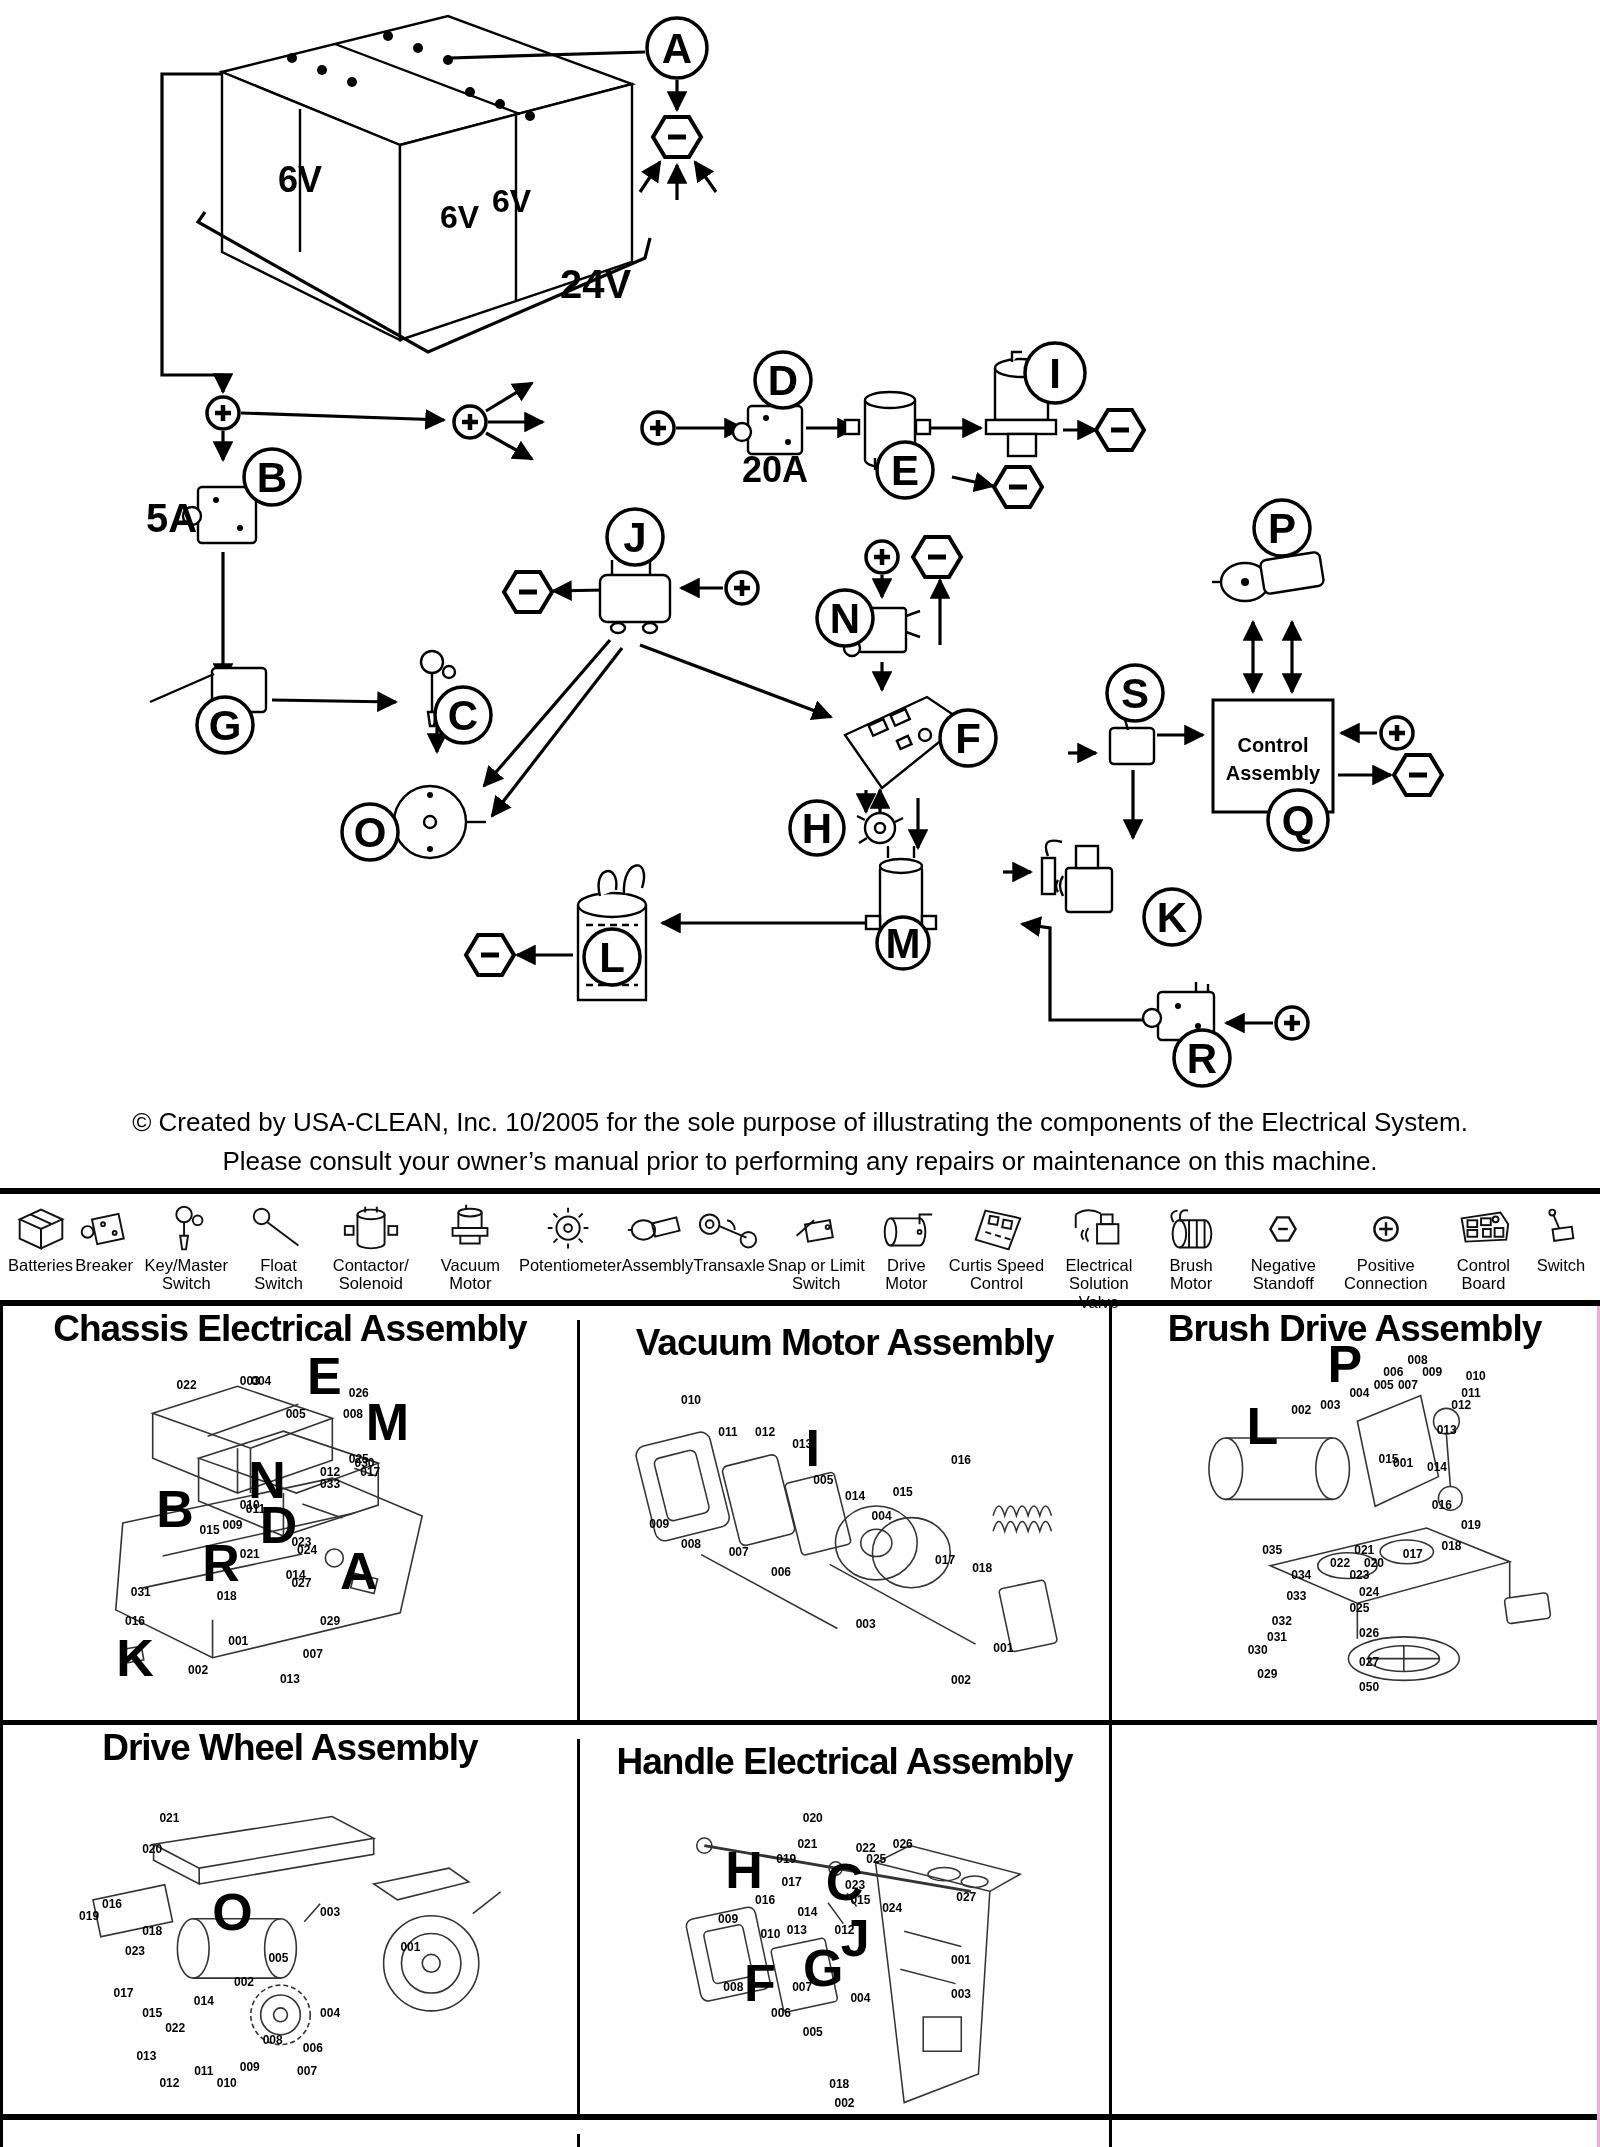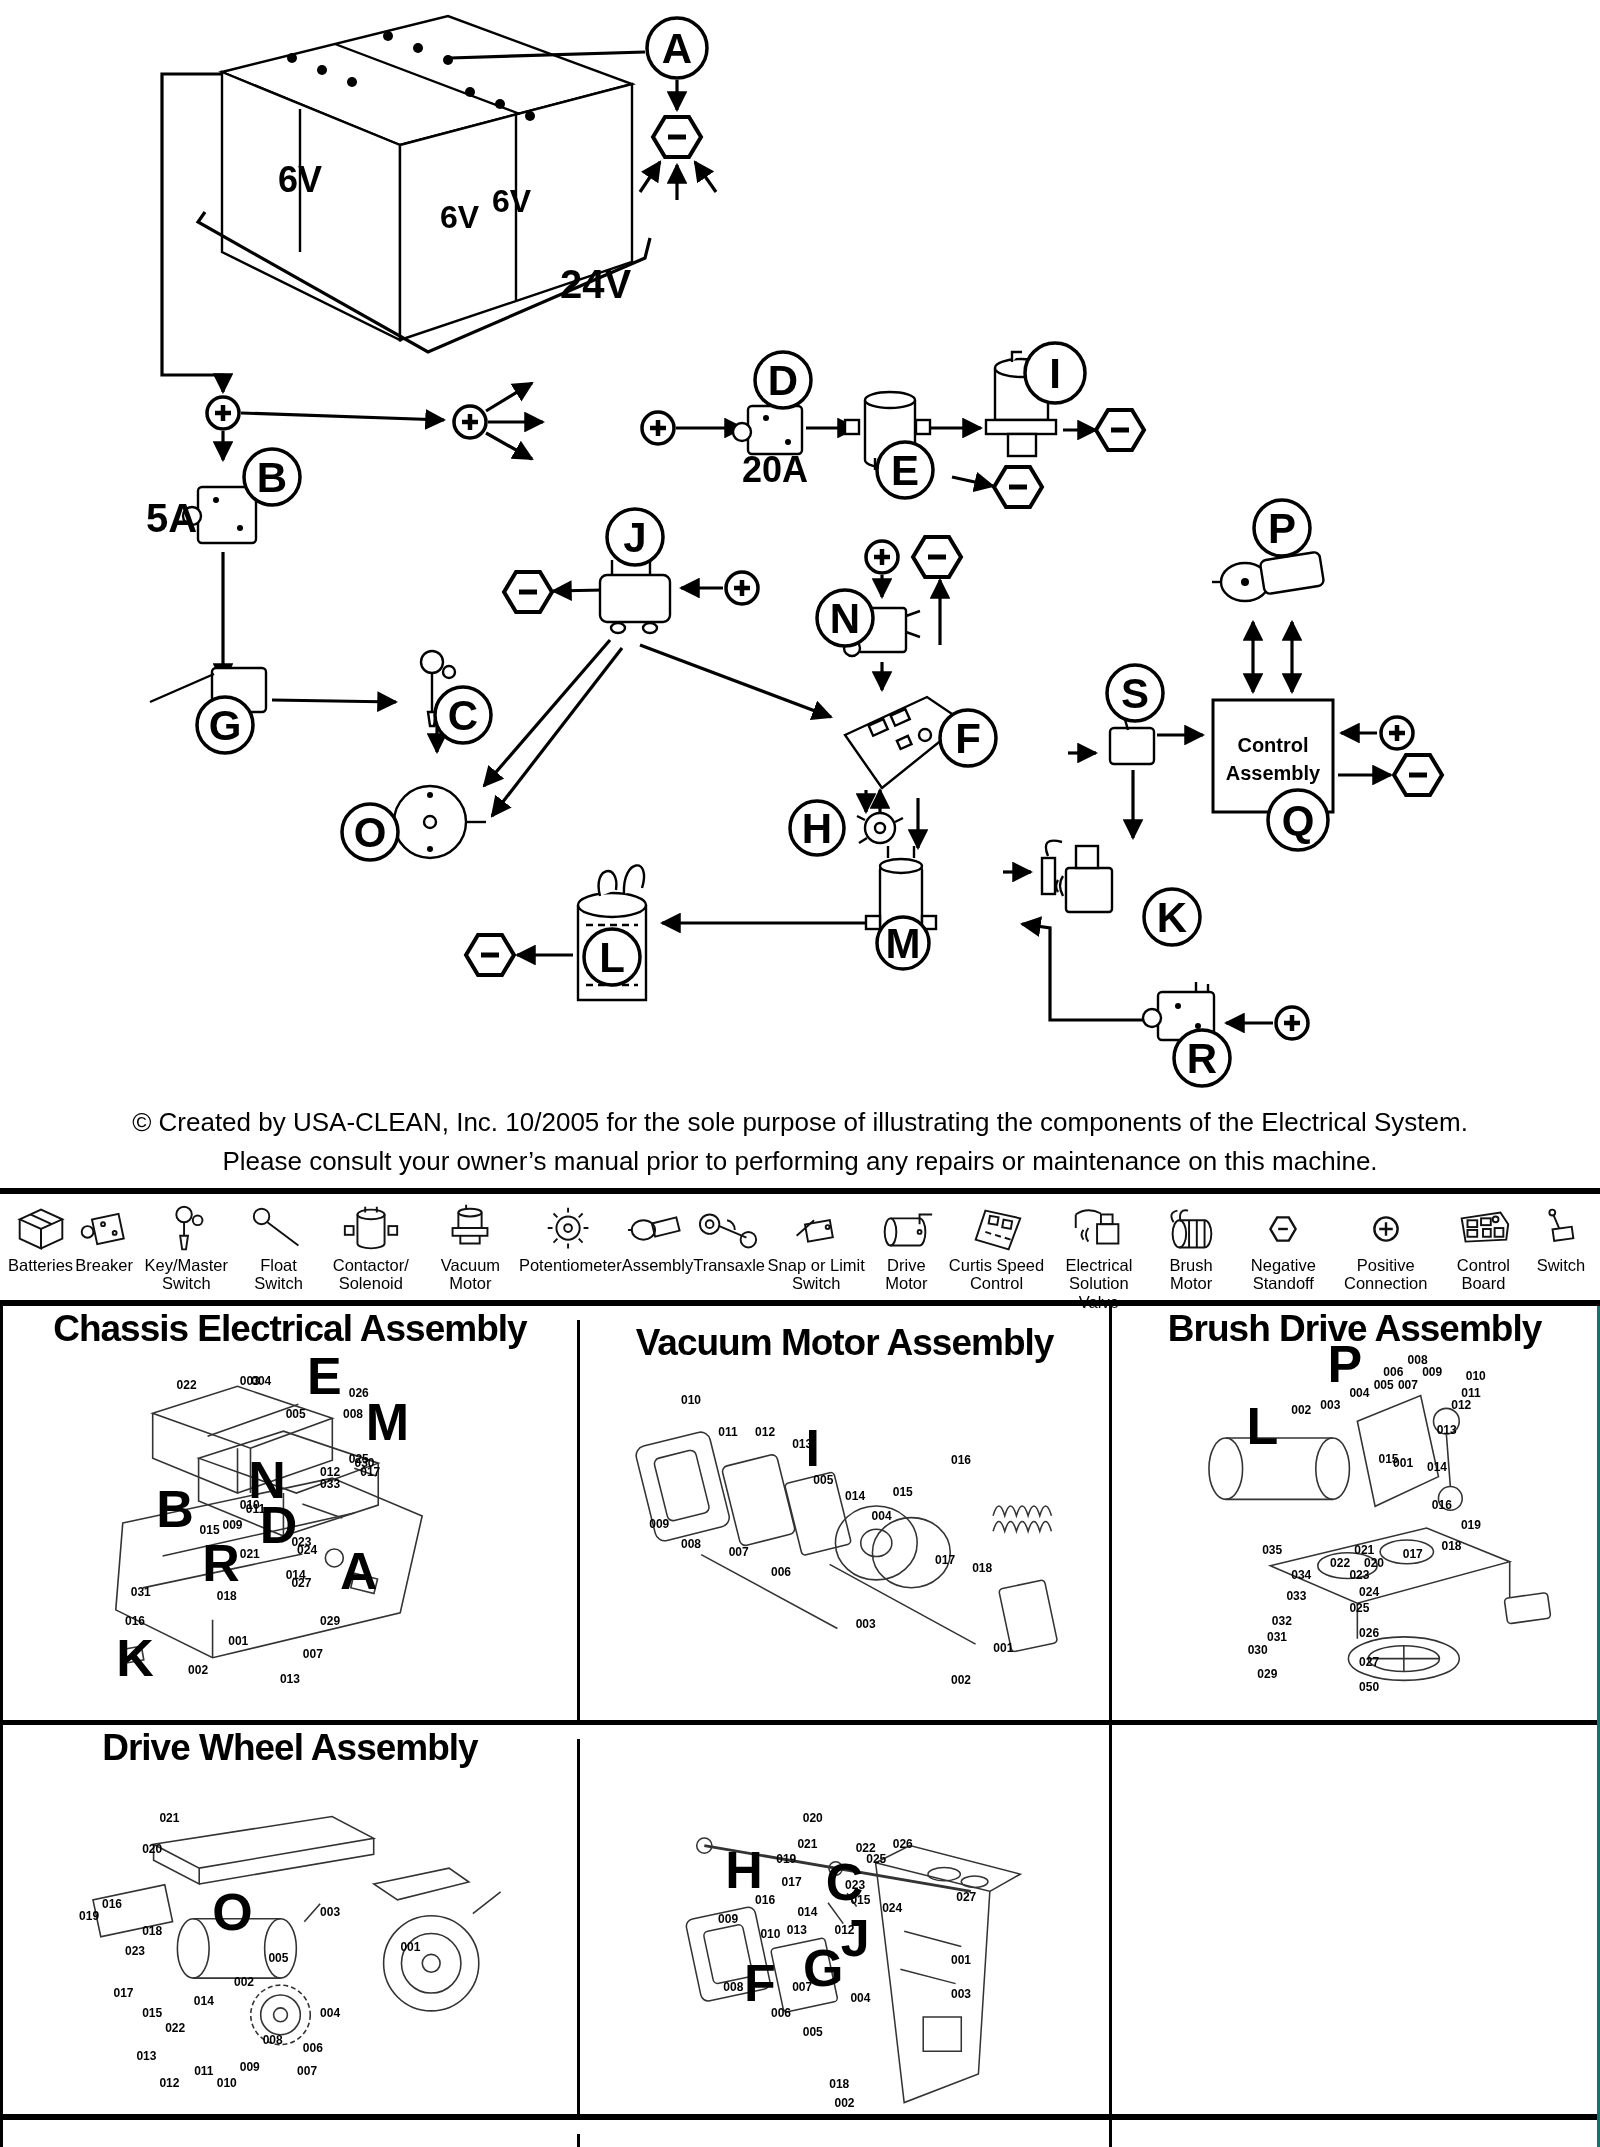--- a/index.html
+++ b/index.html
@@ -10,21 +10,21 @@
   .bt{font-weight:bold;font-size:42px;text-anchor:middle;dominant-baseline:central;}
   .w{stroke:#000;stroke-width:3.2;fill:none;}
   .cg{stroke:#000;stroke-width:2.4;fill:#fff;}
   .lbl{font-weight:bold;}
   .copyr{position:absolute;left:0;top:1103px;width:1600px;text-align:center;font-size:26px;line-height:1.5;}
   .legend{position:absolute;left:0;top:1188px;width:1600px;height:118px;border-top:6px solid #000;border-bottom:6px solid #000;box-sizing:border-box;display:flex;justify-content:space-between;align-items:flex-start;padding:4px 8px 0 8px;}
   .lg-item{display:flex;flex-direction:column;align-items:center;flex:0 1 auto;}
   .lg-icon{height:58px;display:flex;align-items:flex-end;justify-content:center;}
   .lg-icon svg{width:62px;height:54px;}
   .lg-label{font-weight:normal;font-size:16.5px;text-align:center;line-height:1.12;max-width:112px;}
-  .sections{position:absolute;left:0;top:1306px;width:1600px;height:841px;box-sizing:border-box;border-left:3px solid #000;border-right:3px solid #0f766e;}
+  .sections{position:absolute;left:0;top:1306px;width:1600px;height:841px;box-sizing:border-box;border-left:3px solid #000;border-right:3px solid #f9a8d4;}
   .prow{display:flex;width:100%;box-sizing:border-box;}
   .prow.r1{height:414px;}
   .prow.r2{height:394px;border-top:5px solid #000;}
   .prow.r3{height:33px;border-top:6px solid #000;}
   .panel{position:relative;box-sizing:border-box;overflow:hidden;}
   .c1{width:36%;}
   .c2{width:33.4%;border-left:3px solid #000;margin-top:14px;}
   .c3{width:30.6%;border-left:3px solid #000;}
   .ptitle{font-size:37px;font-weight:bold;text-align:center;line-height:1.1;padding-top:3px;letter-spacing:-1px;position:relative;z-index:3;}
   .sk{position:absolute;left:0;top:40px;width:100%;height:calc(100% - 40px);z-index:1;}
@@ -742,20 +742,21 @@
         <div class="pnum" style="left: 47%; top: 81%;">008</div>
         <div class="pnum" style="left: 48%; top: 60%;">005</div>
         <div class="pnum" style="left: 42%; top: 66%;">002</div>
         <div class="pnum" style="left: 57%; top: 74%;">004</div>
         <div class="pnum" style="left: 57%; top: 48%;">003</div>
         <div class="pnum" style="left: 54%; top: 83%;">006</div>
         <div class="pnum" style="left: 53%; top: 89%;">007</div>
         <div class="pnum" style="left: 71%; top: 57%;">001</div>
       </div>
     <div class="panel c2">
+      <div class="ptitle">Handle Electrical Assembly</div>
       <svg class="sk" viewBox="0 0 535 352">
         <g fill="none" stroke="#333" stroke-width="1.6">
           <path d="M300 88 L420 118 L408 310 L330 340 L316 220 Z"></path>
           <path d="M300 88 L336 70 L452 100 L420 118"></path>
           <ellipse cx="372" cy="100" rx="17" ry="7"></ellipse>
             <ellipse cx="404" cy="108" rx="14" ry="6"></ellipse>
           <path d="M330 160 l60 16 M326 200 l58 15 M350 250 h40 v36 h-40 Z"></path>
           <rect x="108" y="140" width="74" height="88" rx="8" transform="rotate(-12 145 184)"></rect>
           <rect x="124" y="156" width="42" height="56" rx="5" transform="rotate(-12 145 184)"></rect>
           <rect x="196" y="172" width="58" height="68" rx="4" transform="rotate(-12 225 206)"></rect>

